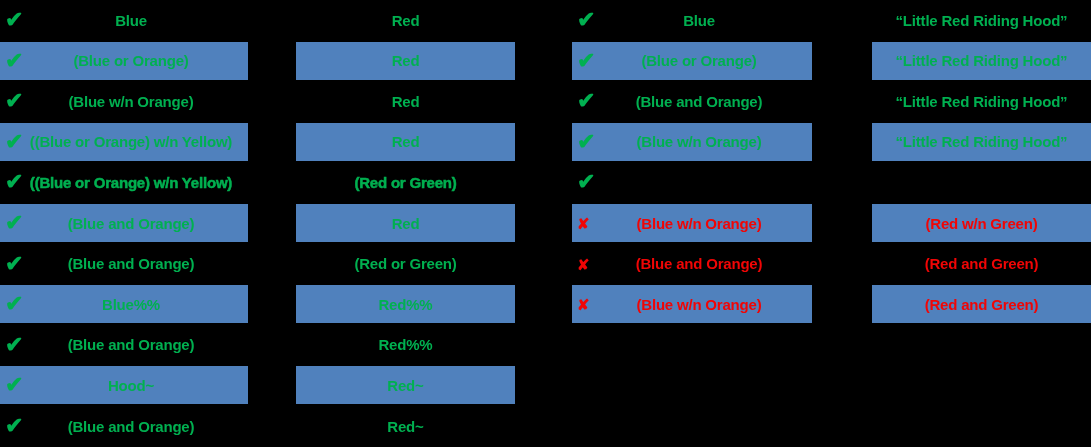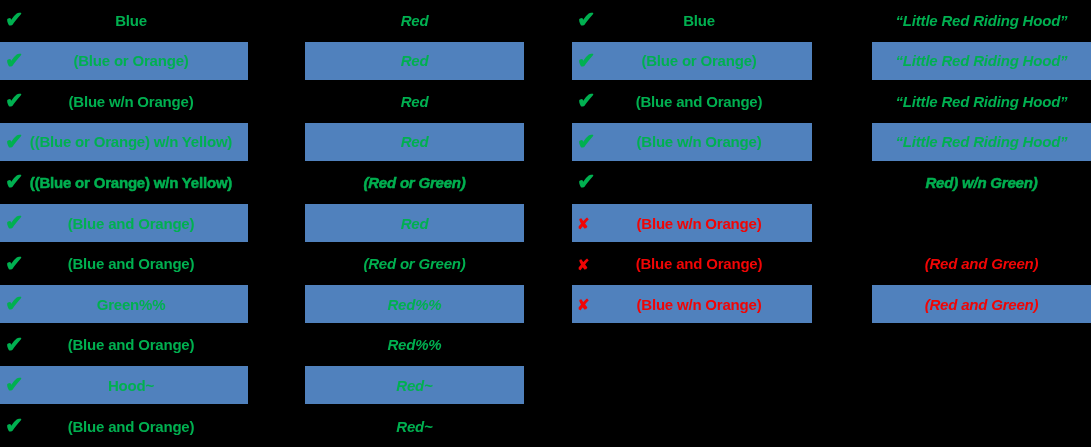--- a/index.html
+++ b/index.html
@@ -12,23 +12,23 @@
   }
   .row{position:absolute;left:0;width:1091px;height:40px;}
   .cell{
     position:absolute;top:1px;height:38px;
     display:flex;align-items:center;justify-content:center;
     font-weight:bold;font-size:15px;letter-spacing:-0.2px;
     box-sizing:border-box;
   }
   .cell.band{background:var(--bar);}
   .cell.a{left:0;width:248px;padding-left:14px;}
-  .cell.b{left:305px;width:219px;font-style:italic;}
+  .cell.b{left:296px;width:219px;}
   .cell.c{left:572px;width:240px;padding-left:14px;}
-  .cell.d{left:872px;width:219px;font-style:italic;}
+  .cell.d{left:872px;width:219px;}
   .txt.pass{color:var(--pass);text-align:right;}
   .txt.fail{color:var(--fail);}
   .mark{
     position:absolute;left:5px;top:50%;
     transform:translateY(-50%);
     line-height:1;
   }
   .mark.check{color:var(--pass);font-size:22px;}
   .mark.cross{color:var(--fail);font-size:15px;}
   .cell.heavy .txt{-webkit-text-stroke:0.5px currentColor;}
@@ -105,35 +105,35 @@
       <div class="cell a heavy">
         <span class="mark check">✔</span>
         <span class="txt pass">((Blue or Orange) w/n Yellow)</span>
       </div>
       <div class="cell b heavy">
         <span class="txt pass">(Red or Green)</span>
       </div>
       <div class="cell c heavy">
         <span class="mark check">✔</span>
       </div>
-      <div class="cell d heavy">
-        <span class="txt pass">Red) w/n Green)</span>
-      </div>
     </div>
     <div class="row" style="top: 203px;">
       <div class="cell a band">
         <span class="mark check">✔</span>
         <span class="txt pass">(Blue and Orange)</span>
       </div>
       <div class="cell b band">
         <span class="txt pass">Red</span>
       </div>
       <div class="cell c band">
         <span class="mark cross">✘</span>
         <span class="txt fail">(Blue w/n Orange)</span>
+      </div>
+      <div class="cell d band">
+        <span class="txt fail">(Red w/n Green)</span>
       </div>
     </div>
     <div class="row" style="top: 243.6px;">
       <div class="cell a">
         <span class="mark check">✔</span>
         <span class="txt pass">(Blue and Orange)</span>
       </div>
       <div class="cell b">
         <span class="txt pass">(Red or Green)</span>
       </div>
@@ -141,21 +141,21 @@
         <span class="mark cross">✘</span>
         <span class="txt fail">(Blue and Orange)</span>
       </div>
       <div class="cell d">
         <span class="txt fail">(Red and Green)</span>
       </div>
     </div>
     <div class="row" style="top: 284.2px;">
       <div class="cell a band">
         <span class="mark check">✔</span>
-        <span class="txt pass">Green%%</span>
+        <span class="txt pass">Blue%%</span>
       </div>
       <div class="cell b band">
         <span class="txt pass">Red%%</span>
       </div>
       <div class="cell c band">
         <span class="mark cross">✘</span>
         <span class="txt fail">(Blue w/n Orange)</span>
       </div>
       <div class="cell d band">
         <span class="txt fail">(Red and Green)</span>

